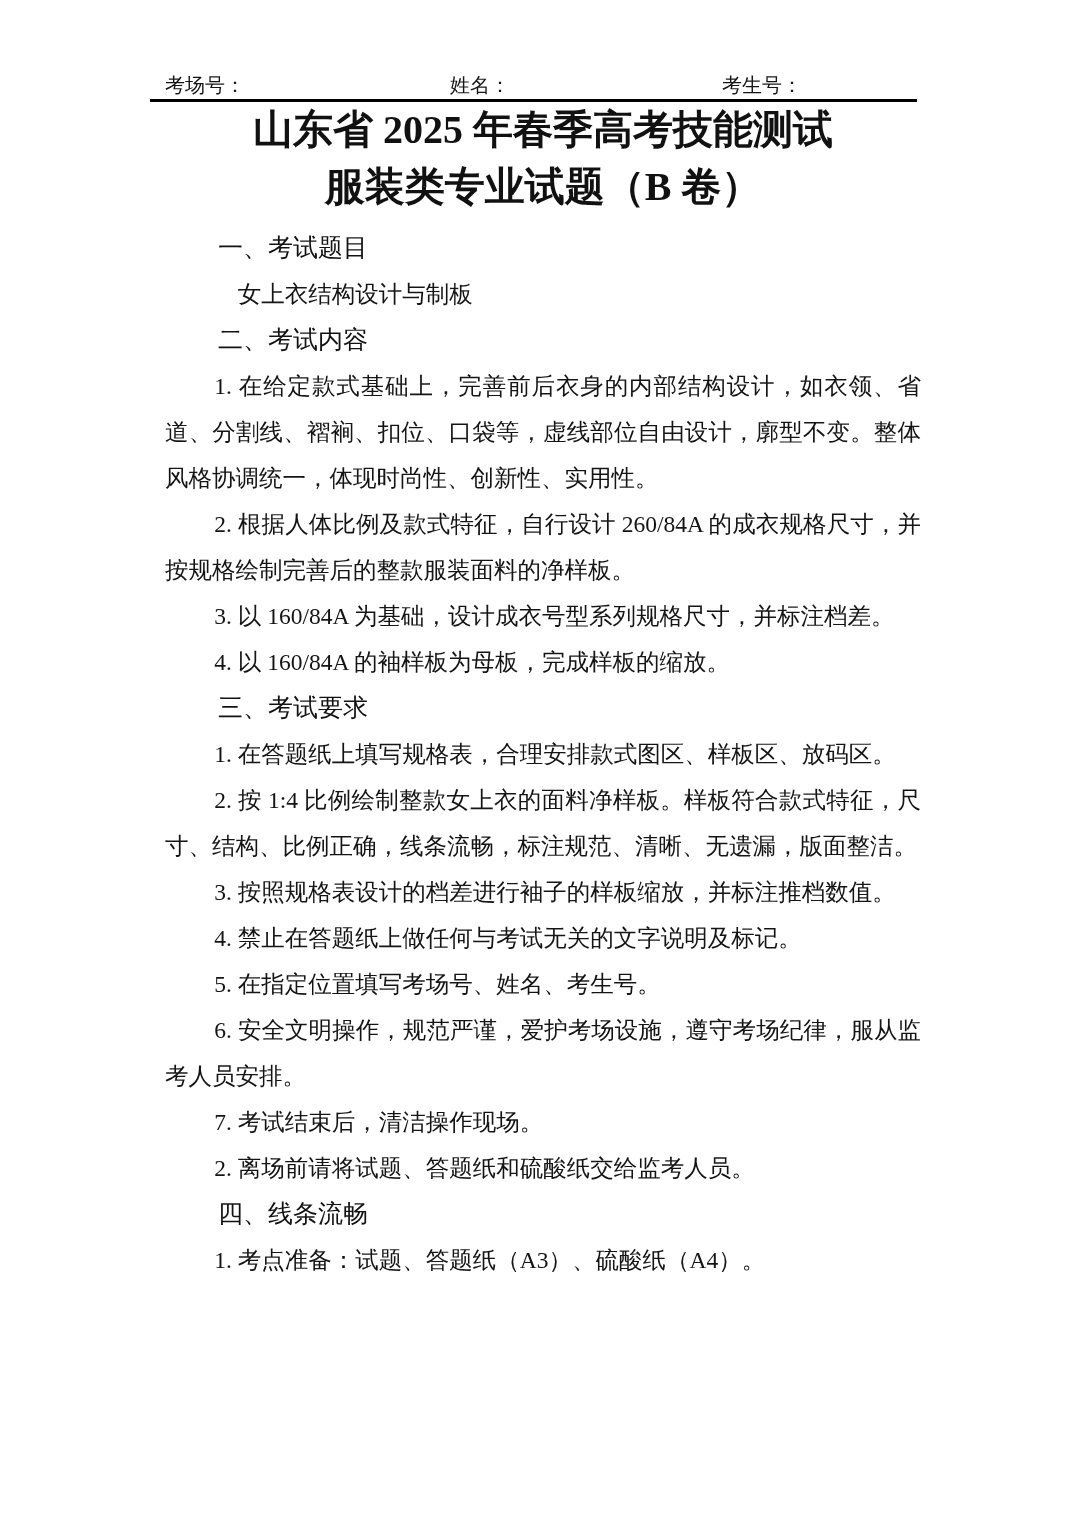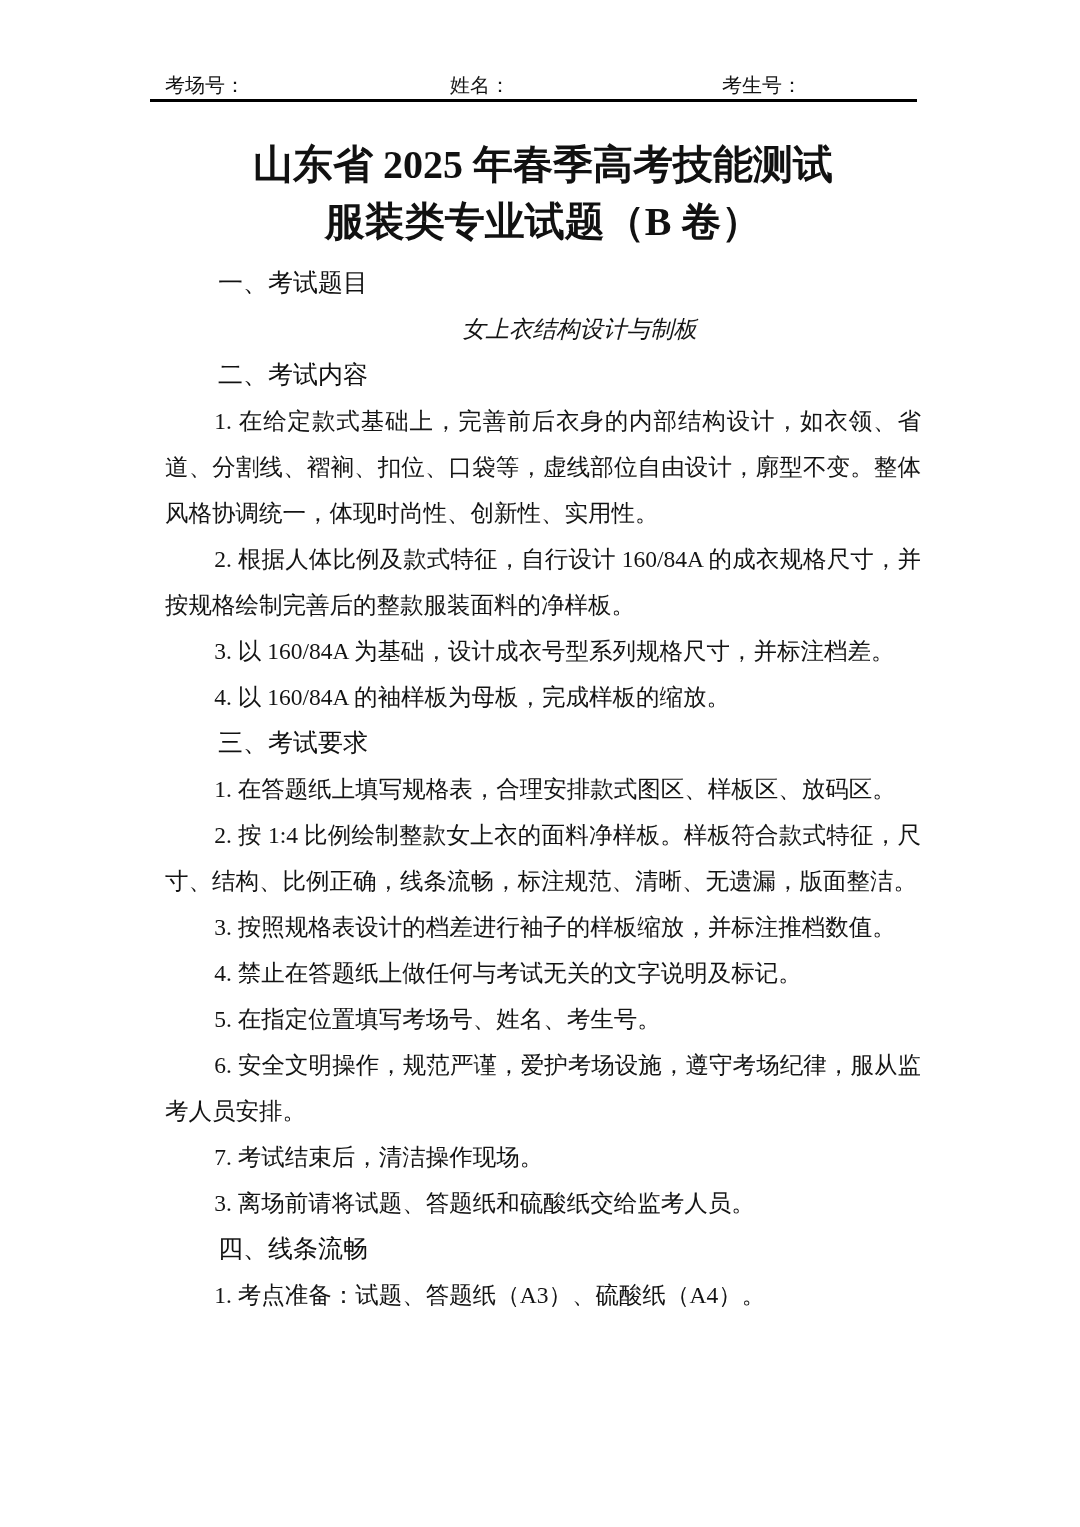--- a/index.html
+++ b/index.html
@@ -22,37 +22,37 @@
   .hl-room { left: 165px; }
   .hl-name { left: 450px; }
   .hl-cand { left: 722px; }
   .header-rule {
     position: absolute; top: 99px; left: 150px;
     width: 767px; height: 3px; background: #000;
   }
   
   .content { position: absolute; top: 101px; left: 165px; width: 756px; }
   .title {
-    margin-top: 35px; margin-bottom: 10px;
+    margin-bottom: 10px;
     text-align: center;
     font-size: 40px; font-weight: bold;
     line-height: 57px; color: #111;
   }
   .title span { display: block; }
   .doc h2 {
     font-size: 25px; font-weight: normal;
     line-height: 46px; padding-left: 53px;
     color: #111;
   }
   .doc p {
     font-size: 23.5px; line-height: 46px;
     text-align: justify; text-indent: 2.1em;
     color: #141414;
   }
-  .doc p.topic { text-indent: 3.1em; text-align: center; font-style: italic; }
+  .doc p.topic { text-indent: 3.1em; text-align: left; }
 </style>
 </head>
 <body>
 
 <div class="page">
 
   <div class="cand-header">
     <span class="hlabel hl-room">考场号：</span>
     <span class="hlabel hl-name">姓名：</span>
     <span class="hlabel hl-cand">考生号：</span>
@@ -66,32 +66,32 @@
       <span>服装类专业试题（B 卷）</span>
     </h1>
 
     <div class="doc">
 
       <h2>一、考试题目</h2>
       <p class="topic">女上衣结构设计与制板</p>
 
       <h2>二、考试内容</h2>
       <p>1. 在给定款式基础上，完善前后衣身的内部结构设计，如衣领、省道、分割线、褶裥、扣位、口袋等，虚线部位自由设计，廓型不变。整体风格协调统一，体现时尚性、创新性、实用性。</p>
-      <p>2. 根据人体比例及款式特征，自行设计 160/84A 的成衣规格尺寸，并按规格绘制完善后的整款服装面料的净样板。</p>
+      <p>2. 根据人体比例及款式特征，自行设计 260/84A 的成衣规格尺寸，并按规格绘制完善后的整款服装面料的净样板。</p>
       <p>3. 以 160/84A 为基础，设计成衣号型系列规格尺寸，并标注档差。</p>
       <p>4. 以 160/84A 的袖样板为母板，完成样板的缩放。</p>
 
       <h2>三、考试要求</h2>
       <p>1. 在答题纸上填写规格表，合理安排款式图区、样板区、放码区。</p>
       <p>2. 按 1:4 比例绘制整款女上衣的面料净样板。样板符合款式特征，尺寸、结构、比例正确，线条流畅，标注规范、清晰、无遗漏，版面整洁。</p>
       <p>3. 按照规格表设计的档差进行袖子的样板缩放，并标注推档数值。</p>
       <p>4. 禁止在答题纸上做任何与考试无关的文字说明及标记。</p>
       <p>5. 在指定位置填写考场号、姓名、考生号。</p>
       <p>6. 安全文明操作，规范严谨，爱护考场设施，遵守考场纪律，服从监考人员安排。</p>
       <p>7. 考试结束后，清洁操作现场。</p>
-      <p>3. 离场前请将试题、答题纸和硫酸纸交给监考人员。</p>
+      <p>2. 离场前请将试题、答题纸和硫酸纸交给监考人员。</p>
 
       <h2>四、线条流畅</h2>
       <p>1. 考点准备：试题、答题纸（A3）、硫酸纸（A4）。</p>
 
     </div>
   </div>
 </div>
 
 </body></html>

